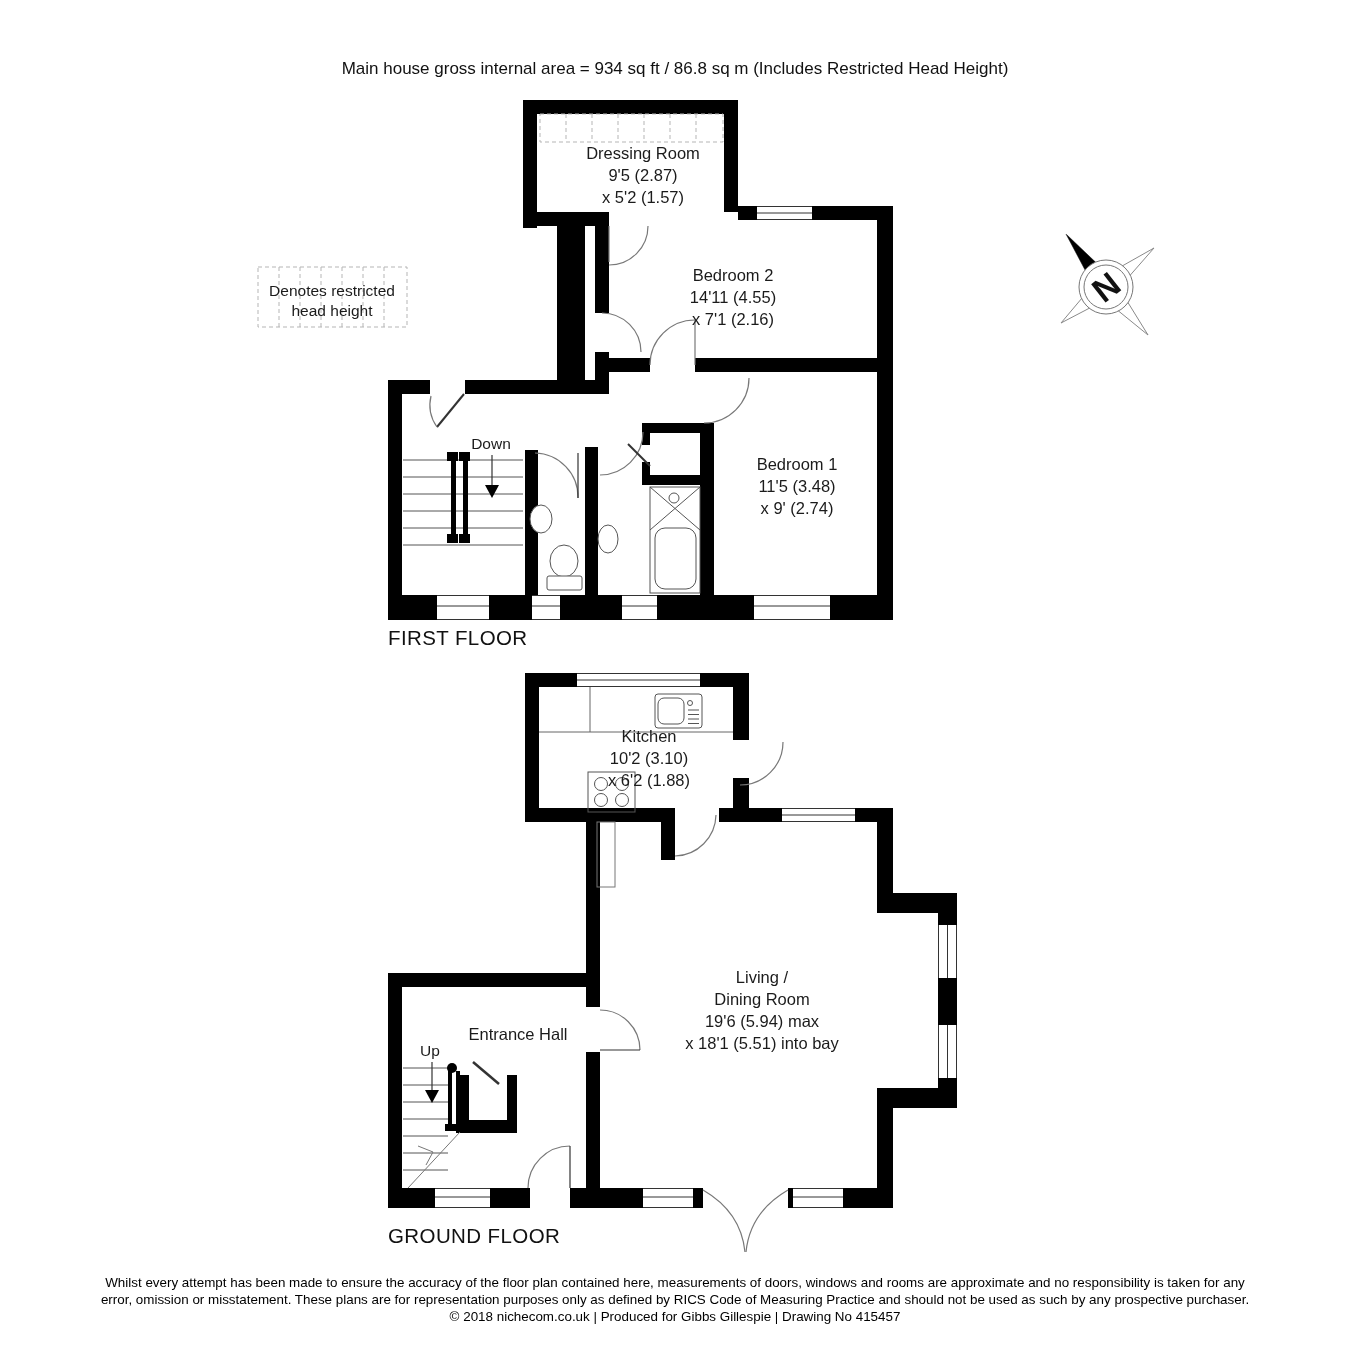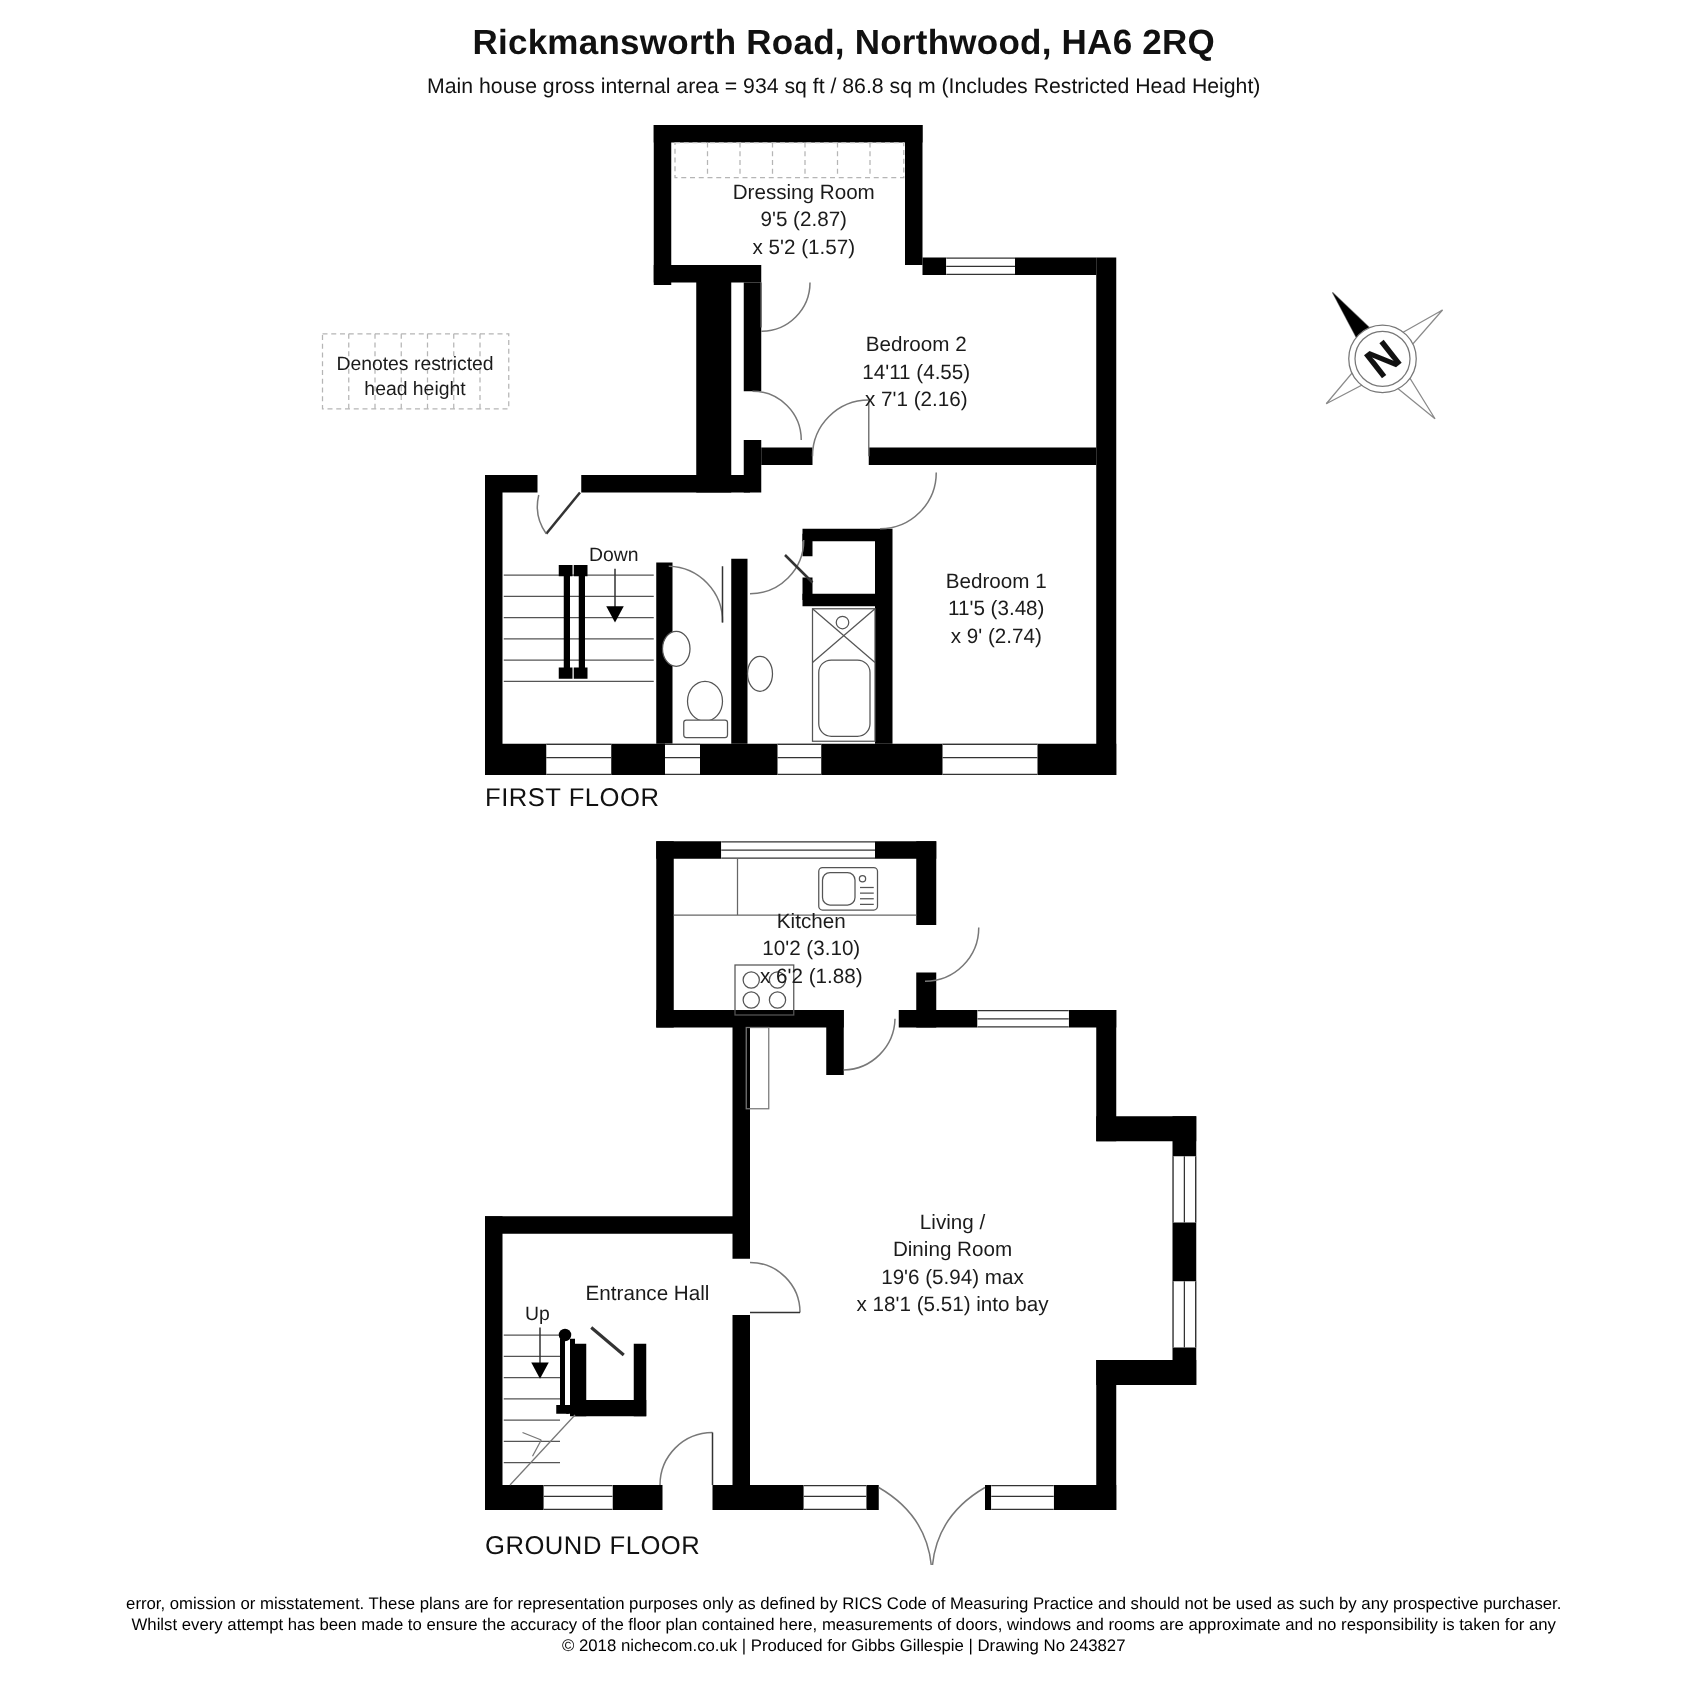--- a/index.html
+++ b/index.html
@@ -16,21 +16,20 @@
   .floorlabel{font-size:20.5px;letter-spacing:.4px;fill:#111;}
   .stairlabel{font-size:15.5px;}
   .legendtext{font-size:15.5px;}
   .nletter{font-size:34px;font-weight:bold;fill:#111;}
 </style>
 </head>
 <body>
 
 <div class="canvas">
 
-  <div class="title">Rickmansworth Road, Northwood, HA6 2RQ</div>
   <div class="subtitle">Main house gross internal area = 934 sq ft / 86.8 sq m (Includes Restricted Head Height)</div>
 
   <svg width="1350" height="1350" viewBox="0 0 1350 1350" style="position:absolute;top:0;left:0;">
 
     <g>
       <g stroke="#b5b5b5" stroke-width="1" stroke-dasharray="4,3" fill="none">
         <rect x="258" y="267" width="149" height="60"></rect>
         <line x1="279" y1="267" x2="279" y2="327"></line>
           <line x1="300" y1="267" x2="300" y2="327"></line>
         <line x1="321" y1="267" x2="321" y2="327"></line>
@@ -324,18 +323,18 @@
         <text class="roomlabel" x="762" y="1005" text-anchor="middle">Dining Room</text>
         <text class="roomlabel" x="762" y="1027" text-anchor="middle">19'6 (5.94) max</text>
         <text class="roomlabel" x="762" y="1049" text-anchor="middle">x 18'1 (5.51) into bay</text>
         <text class="roomlabel" x="518" y="1040" text-anchor="middle">Entrance Hall</text>
         <text class="floorlabel" x="388" y="1243">GROUND FLOOR</text>
       </g>
     </g>
   </svg>
 
   <div class="footer">
+    <div>Whilst every attempt has been made to ensure the accuracy of the floor plan contained here, measurements of doors, windows and rooms are approximate and no responsibility is taken for any</div>
     <div>error, omission or misstatement. These plans are for representation purposes only as defined by RICS Code of Measuring Practice and should not be used as such by any prospective purchaser.</div>
-    <div>Whilst every attempt has been made to ensure the accuracy of the floor plan contained here, measurements of doors, windows and rooms are approximate and no responsibility is taken for any</div>
-    <div>© 2018 nichecom.co.uk  |  Produced for Gibbs Gillespie  |  Drawing No 243827</div>
+    <div>© 2018 nichecom.co.uk  |  Produced for Gibbs Gillespie  |  Drawing No 415457</div>
   </div>
 
 </div>
 
 </body></html>

